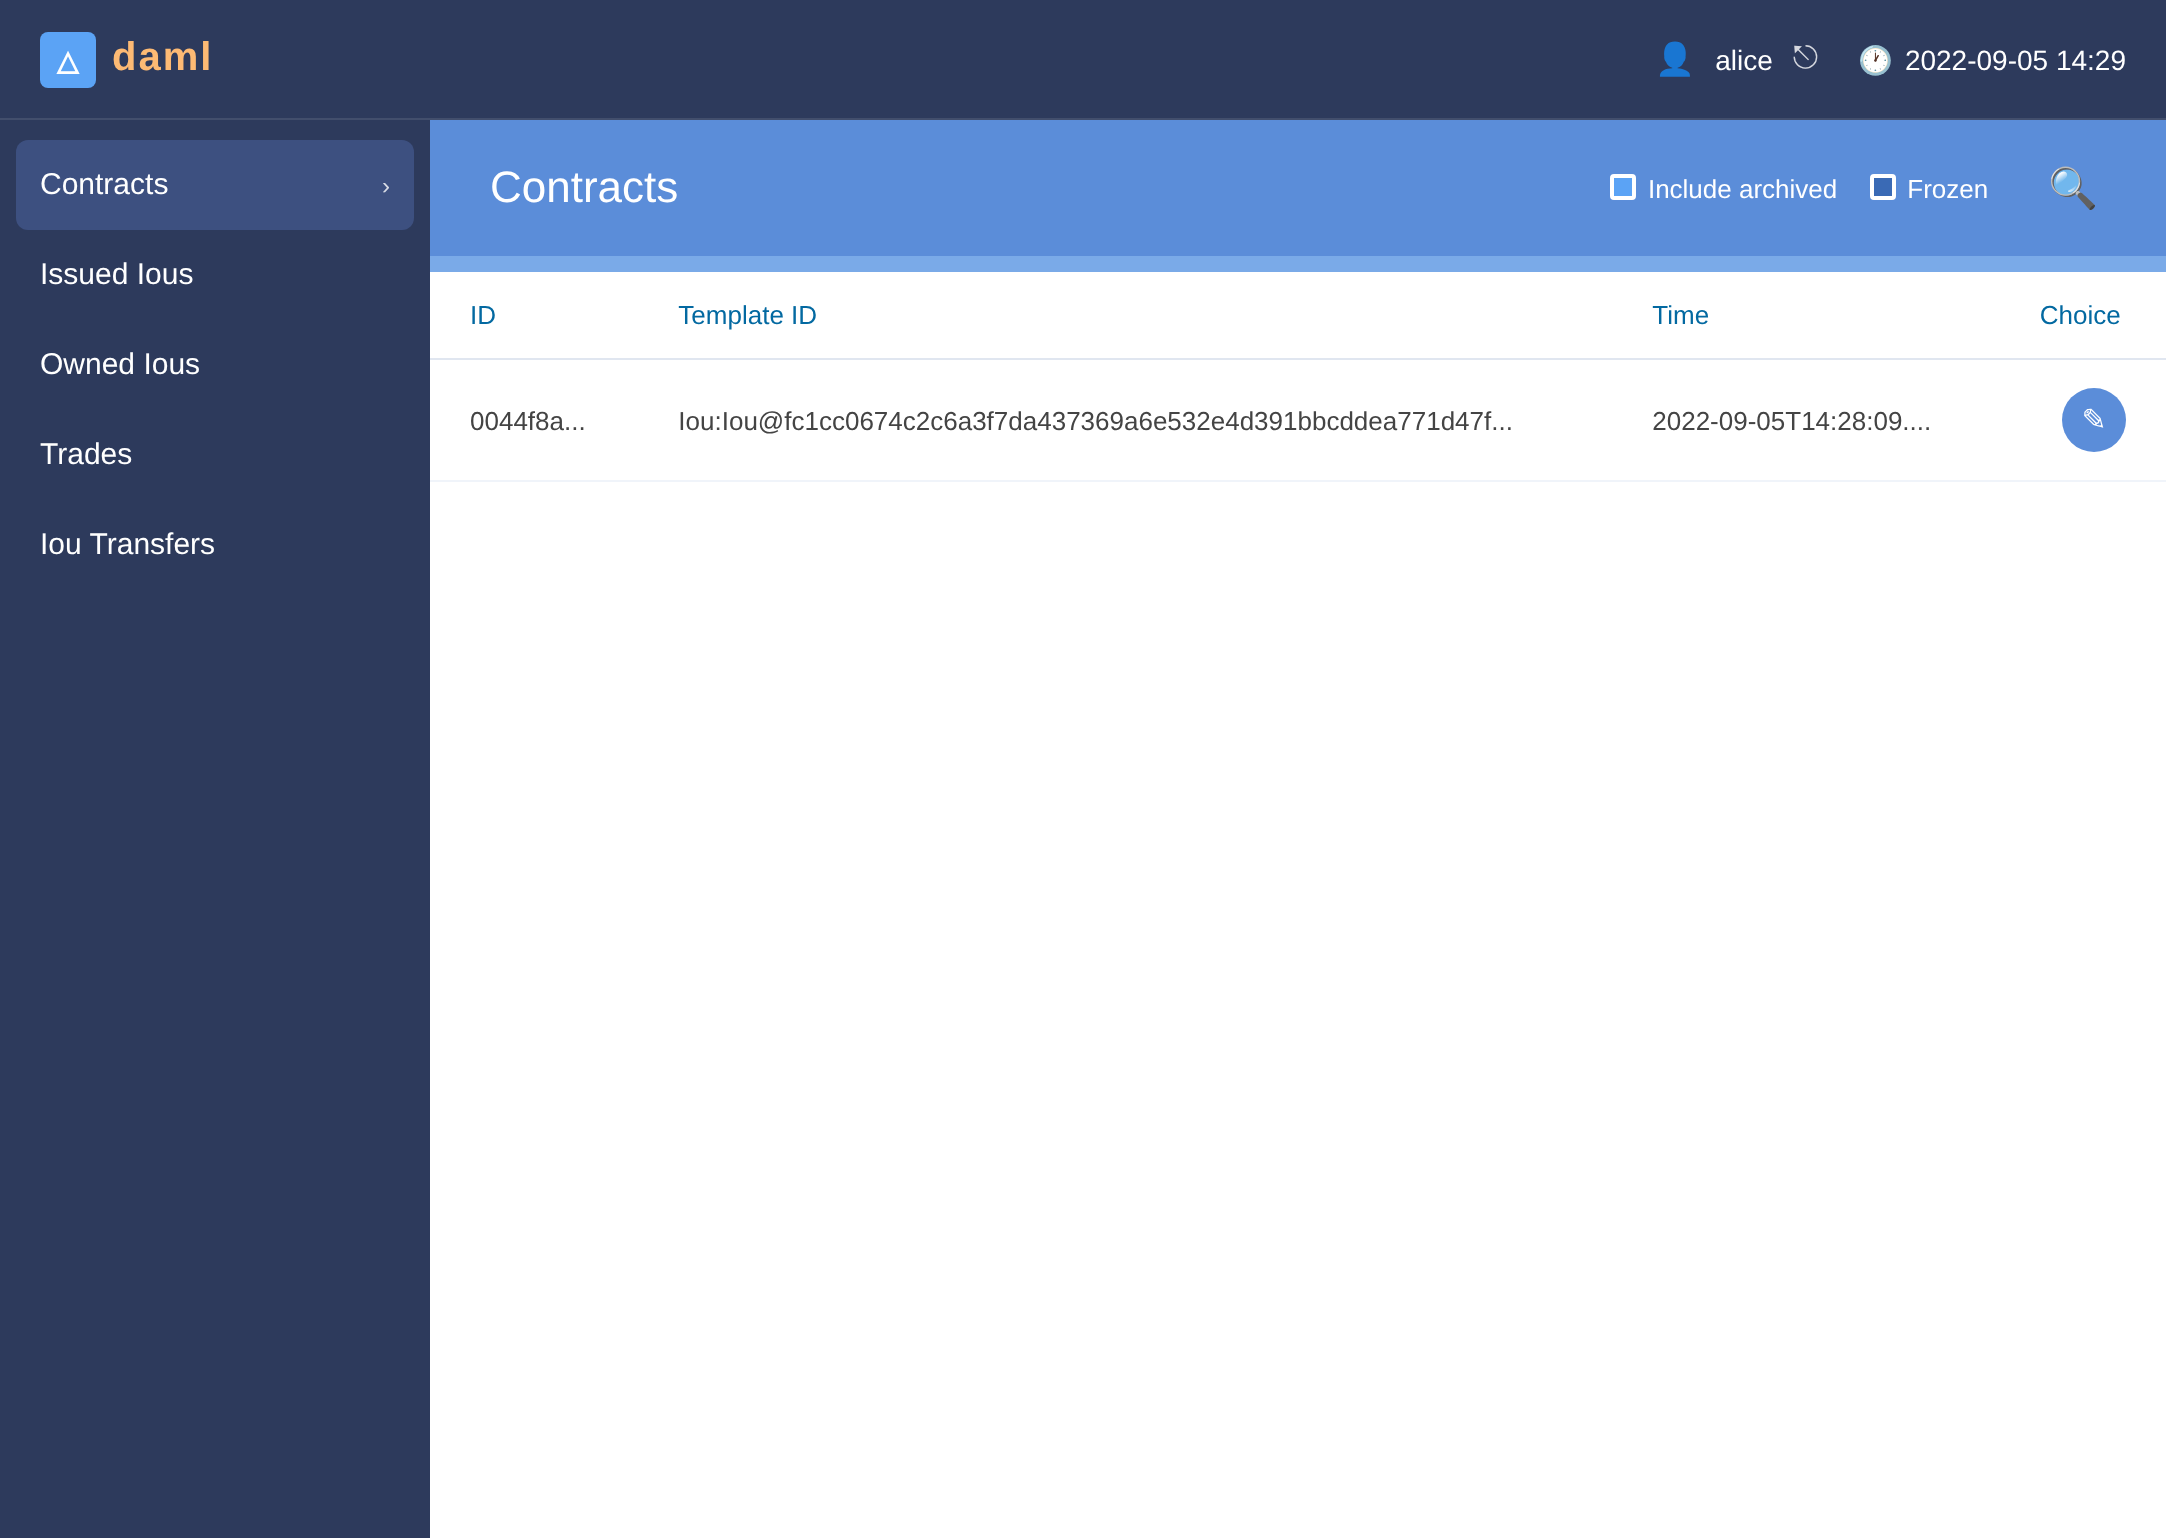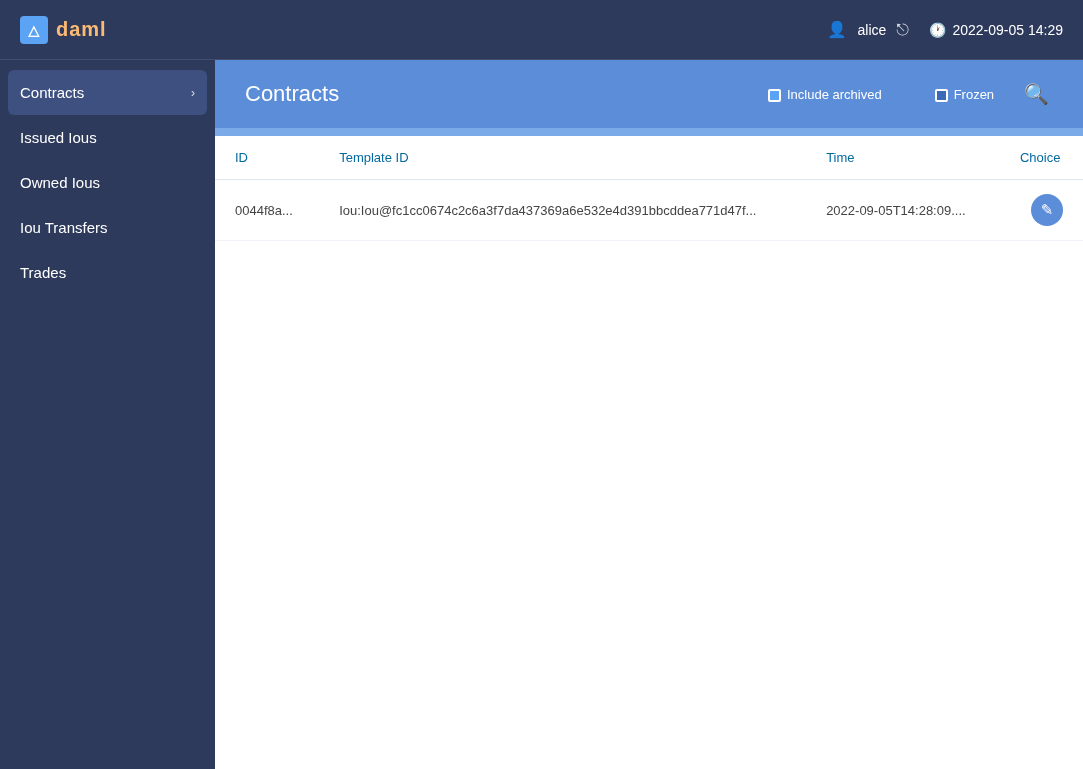--- a/index.html
+++ b/index.html
@@ -40,21 +40,21 @@
     
     .main { flex: 1; background: #f0f4fa; }
 
     
     .contracts-header {
       background: #5b8dd9; display: flex; align-items: center;
       padding: 0 30px; height: 68px; gap: 20px;
     }
     .contracts-title { color: white; font-size: 22px; font-weight: 500; flex: 1; }
     .header-filters { display: flex; align-items: center; gap: 16px; }
-    .filter-item { display: flex; align-items: flex-end; gap: 6px; color: white; font-size: 13px; cursor: pointer; margin-left: 37px; }
+    .filter-item { display: flex; align-items: flex-start; gap: 6px; color: white; font-size: 13px; cursor: pointer; }
     .filter-checkbox {
       width: 13px; height: 13px; border: 2px solid white; border-radius: 2px;
       display: inline-block; background: #5ba3f5;
     }
     .filter-checkbox.frozen { background: #3a6ab5; }
     .search-icon-btn {
       color: white; font-size: 20px; cursor: pointer; padding: 4px;
       margin-left: 10px;
     }
 
@@ -109,24 +109,24 @@
       <span>Contracts</span>
       <span class="chevron">›</span>
     </div>
     <div class="sidebar-item">
       <span>Issued Ious</span>
     </div>
     <div class="sidebar-item">
       <span>Owned Ious</span>
     </div>
     <div class="sidebar-item">
-      <span>Iou Transfers</span>
+      <span>Trades</span>
     </div>
     <div class="sidebar-item">
-      <span>Trades</span>
+      <span>Iou Transfers</span>
     </div>
   </nav>
 
   <main class="main">
 
     <div class="contracts-header">
       <span class="contracts-title">Contracts</span>
       <div class="header-filters">
         <label class="filter-item">
           <span class="filter-checkbox"></span>

